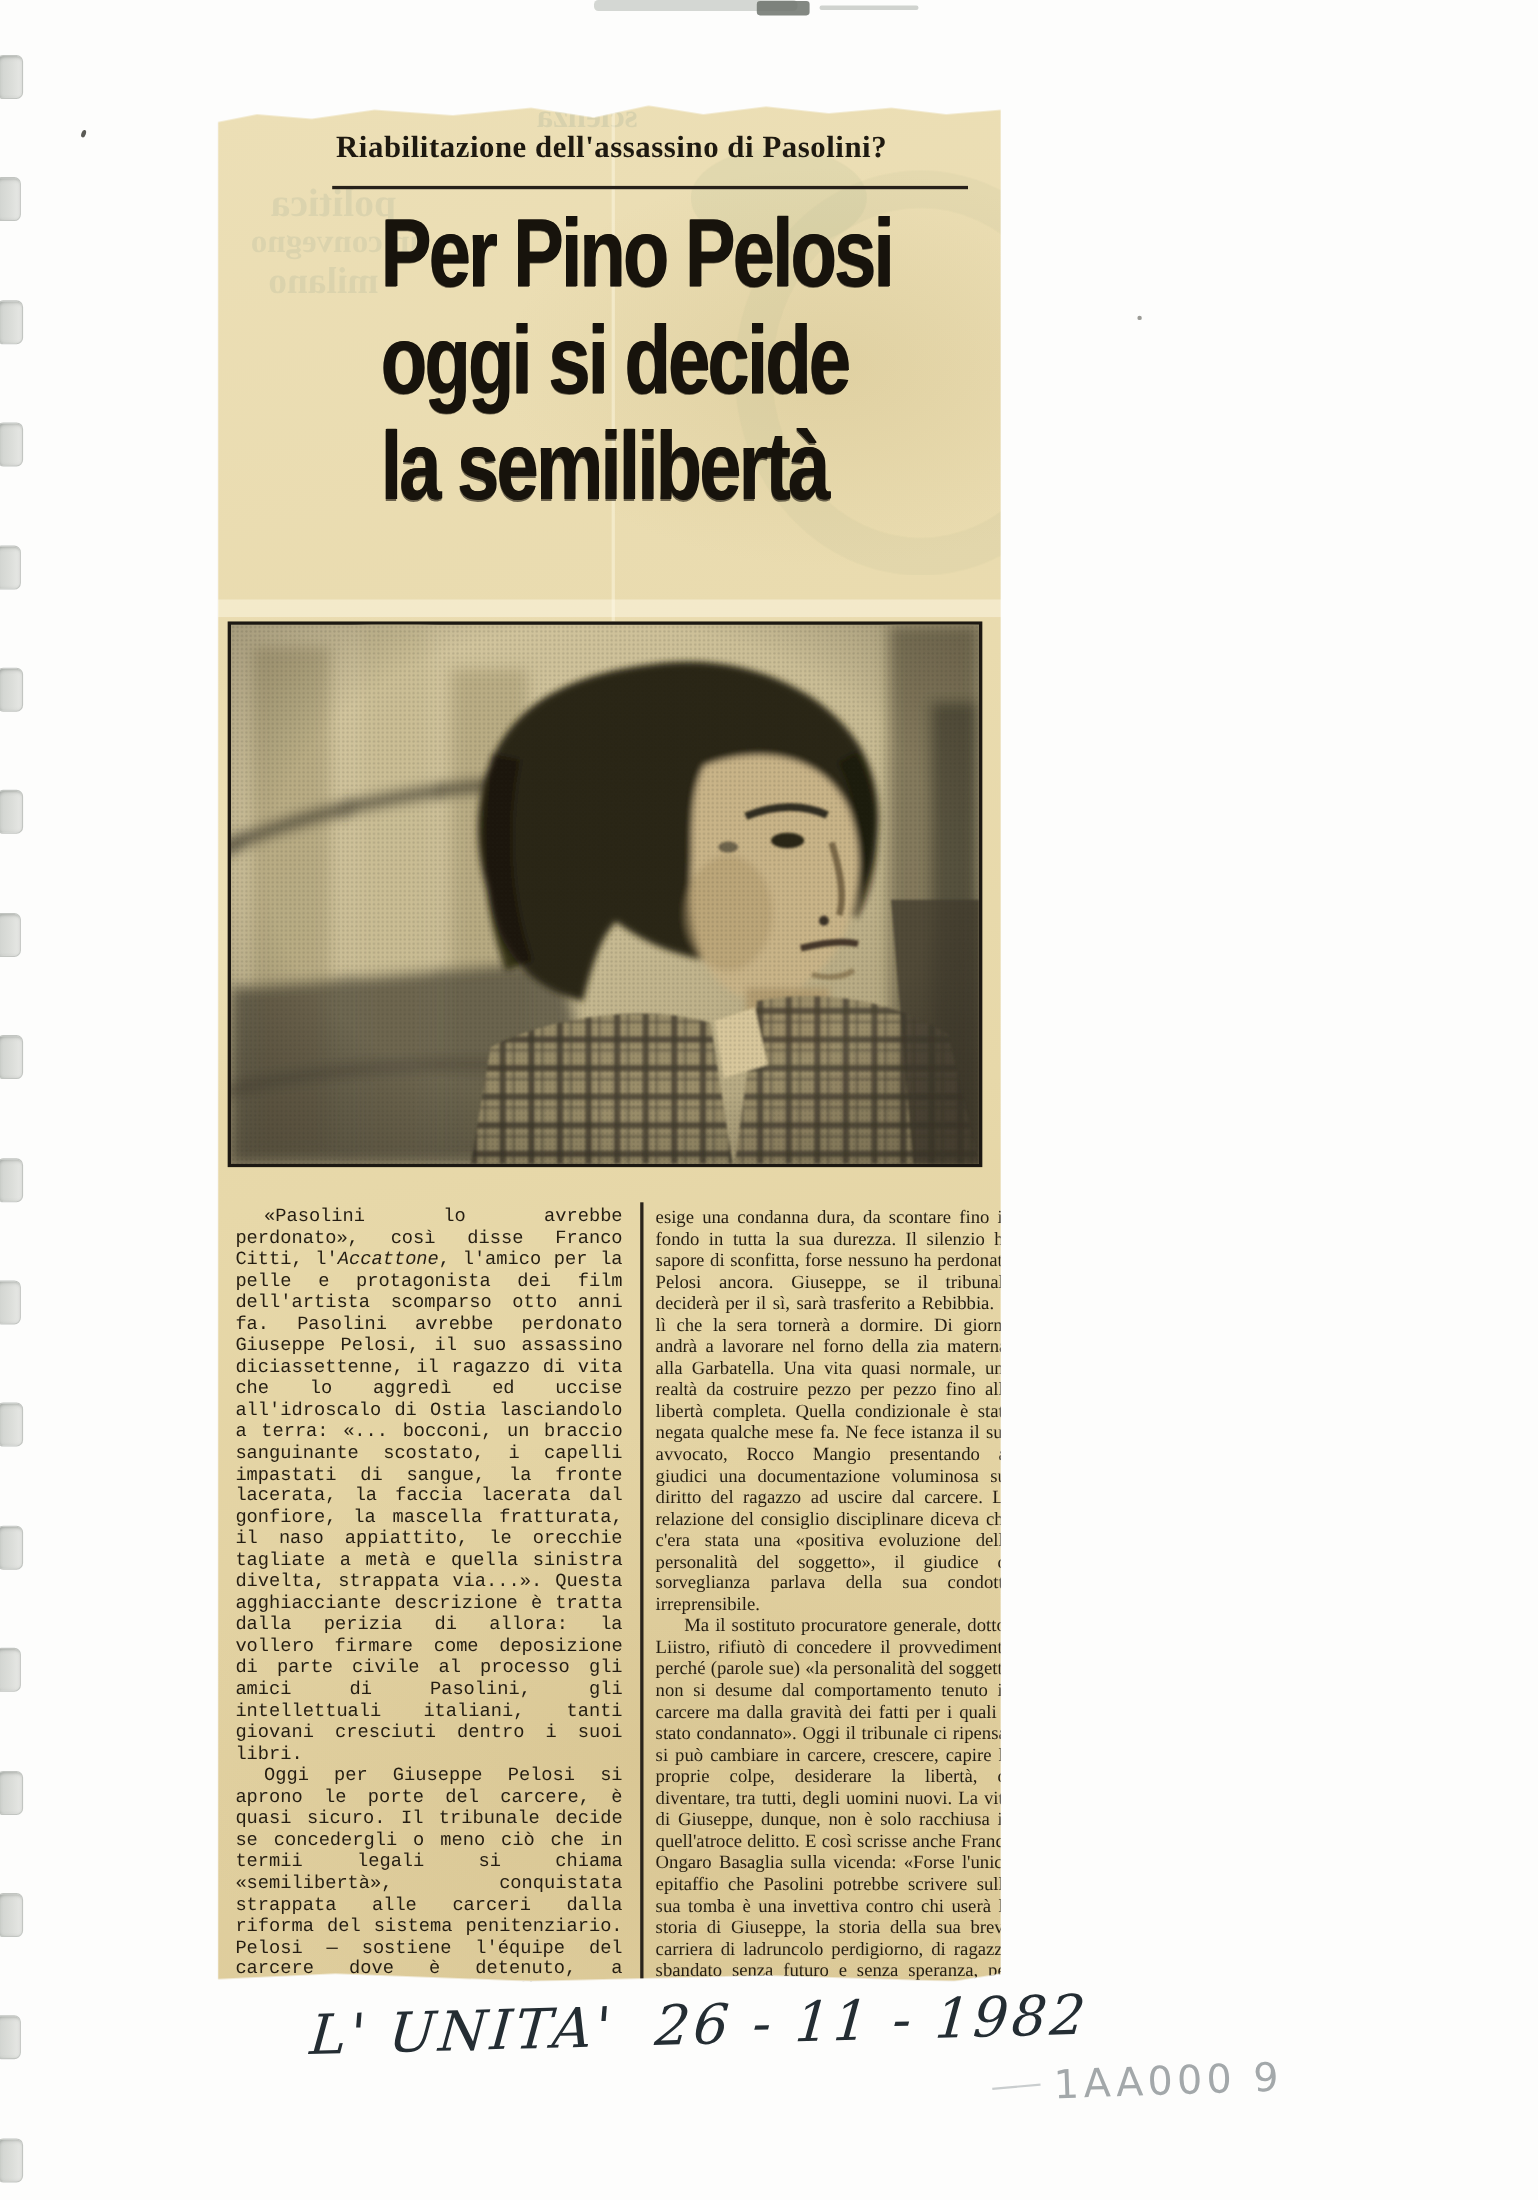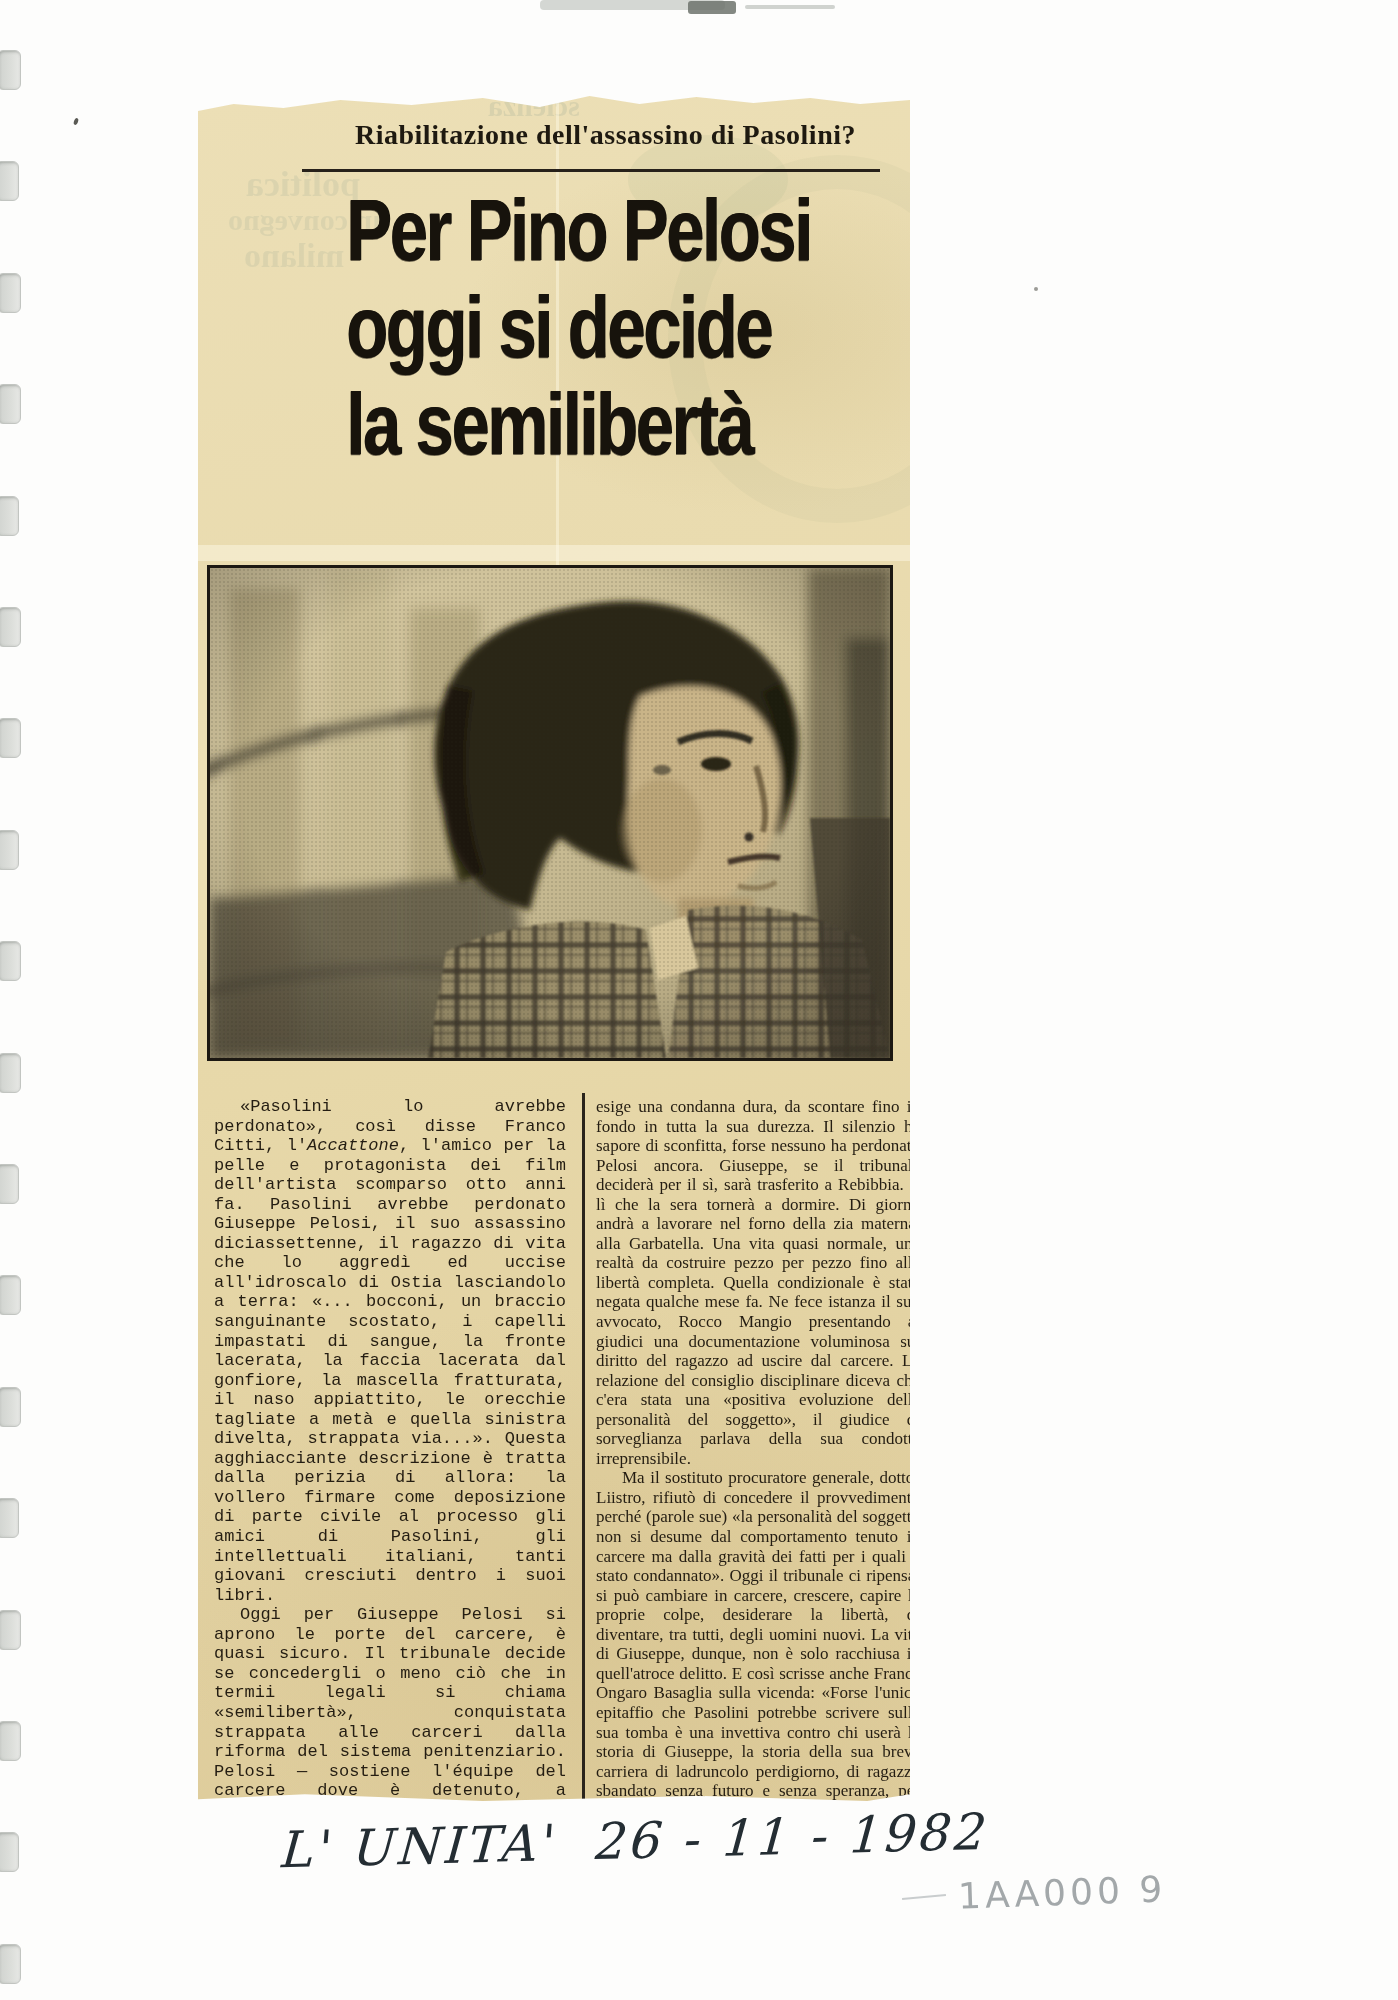--- a/index.html
+++ b/index.html
@@ -34,21 +34,21 @@
   .g0{left:290px;top:-6px;font-size:30px;opacity:.20;}
   .g1{left:48px;top:68px;font-size:36px;}
   .g2{left:30px;top:108px;font-size:30px;}
   .g3{left:46px;top:142px;font-size:34px;}
   .ghost-ring{position:absolute;left:470px;top:60px;width:270px;height:300px;border-radius:50%;
       border:34px solid rgba(168,180,140,.10);}
   .ghost-blob{position:absolute;left:430px;top:40px;width:160px;height:90px;border-radius:50%;
       background:rgba(160,175,135,.12);}
 
   
-  .kicker{position:absolute;left:58px;top:24px;width:600px;text-align:right;
+  .kicker{position:absolute;left:58px;top:24px;width:600px;text-align:center;
           font-weight:bold;font-size:28px;letter-spacing:.5px;color:#1e1910;}
   .kicker-rule{position:absolute;left:104px;top:74px;width:578px;height:3px;background:#27211a;}
   .headline{position:absolute;left:148px;top:86px;width:560px;}
   .hl-line{position:absolute;left:0;height:97px;line-height:97px;white-space:nowrap;
            font-family:"Liberation Sans","DejaVu Sans",sans-serif;font-weight:bold;font-size:88px;
            letter-spacing:-3px;color:#17130c;transform:scaleX(.78);transform-origin:left top;
            text-shadow:1px 0 0 #17130c, 0 1px 0 rgba(23,19,12,.6);}
   .hl-0{top:0;}
   .hl-1{top:97px;}
   .hl-2{top:194px;}

